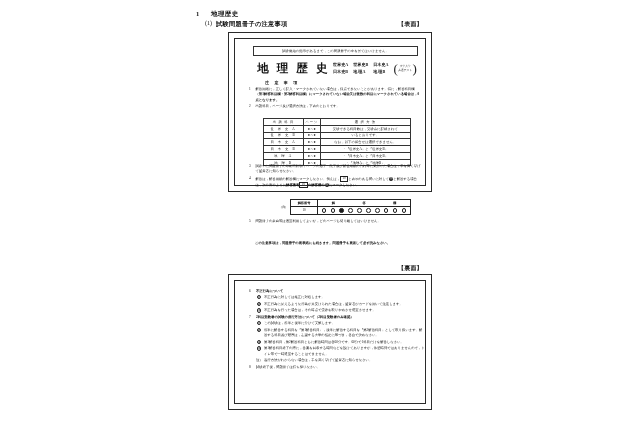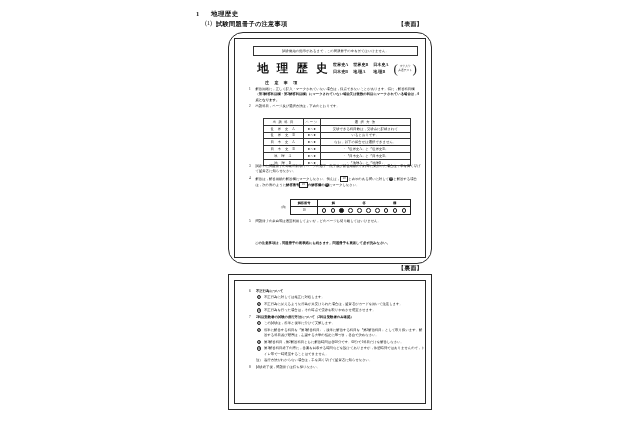--- a/index.html
+++ b/index.html
@@ -37,21 +37,21 @@
   #front-label{left:398px;top:20px;}
   #back-label{left:398px;top:264px;}
 
   
   .sheet{
     position:absolute;
     border:0.8px solid #2a2a2a;
     background:#fff;
     box-sizing:border-box;
   }
-  #sheet-front{left:228px;top:32px;width:204px;height:232px;border-radius:15px;}
+  #sheet-front{left:228px;top:32px;width:204px;height:160px;}
   #sheet-back{left:228px;top:274px;width:204px;height:136px;}
   .sheet-inner{
     position:absolute;left:5px;top:5px;right:5px;bottom:5px;
     border:0.6px solid #2a2a2a;
     box-sizing:border-box;
   }
 
   
   .notice-bar{
     position:absolute;left:18px;top:7px;width:165px;

